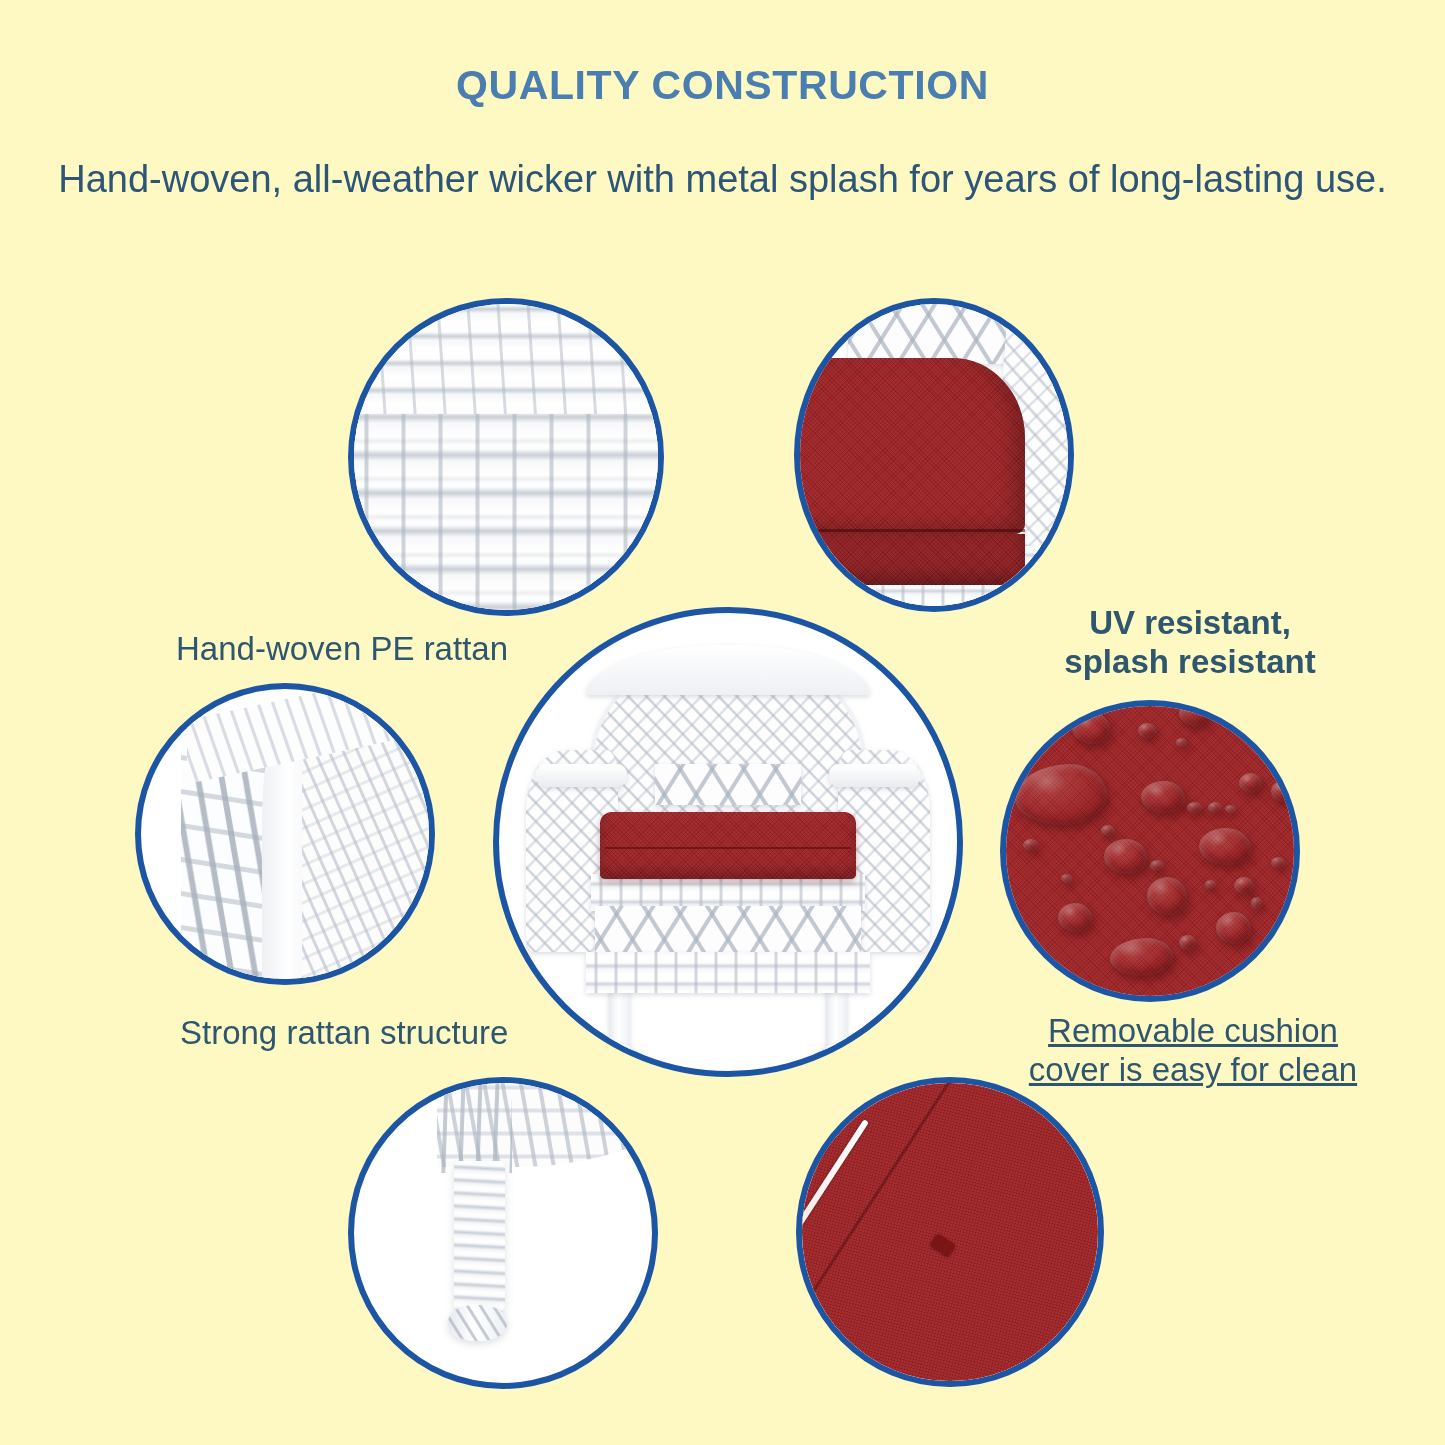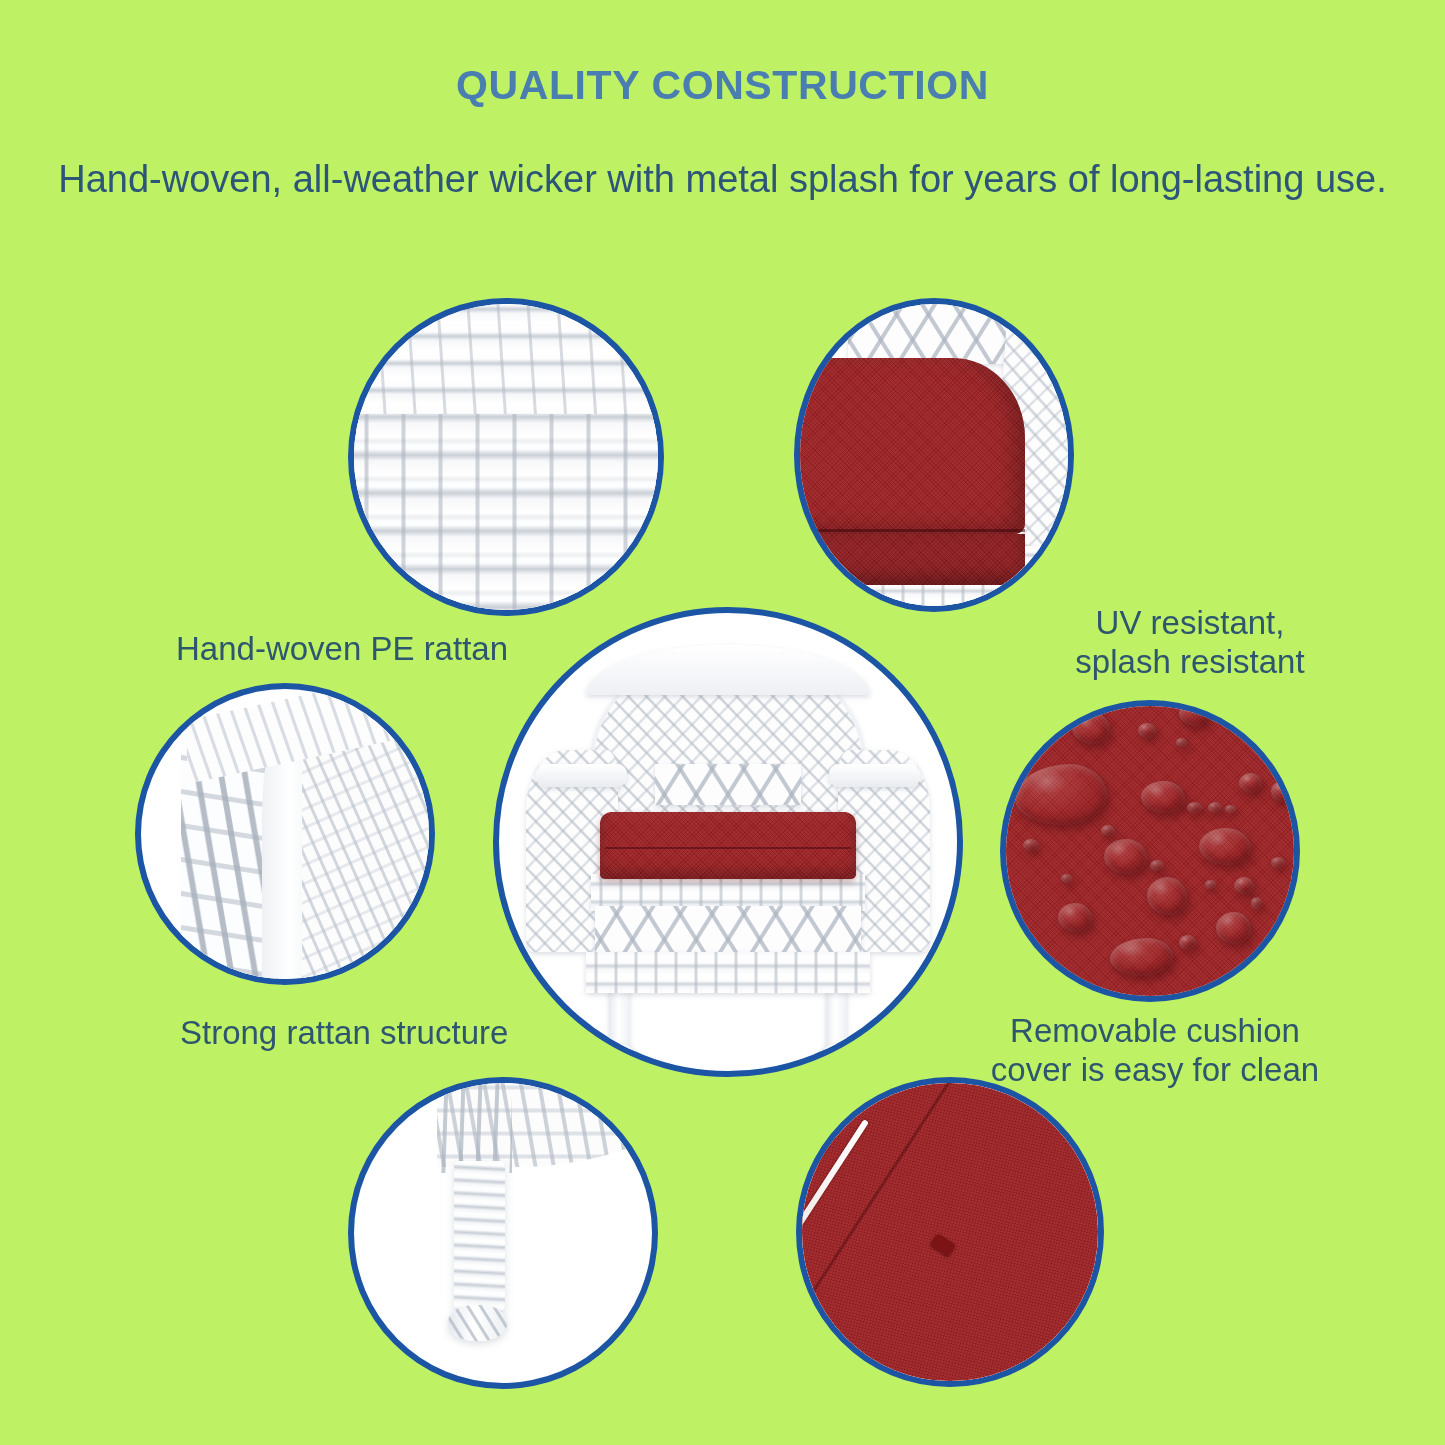--- a/index.html
+++ b/index.html
@@ -9,21 +9,21 @@
     height: 1445px;
     background: #ffffff;
     font-family: "Liberation Sans", sans-serif;
     overflow: hidden;
   }
 
   #infographic {
     position: relative;
     width: 1445px;
     height: 1445px;
-    background: #bef264;
+    background: #fef9c3;
   }
 
   
   .title {
     position: absolute;
     top: 62px;
     left: 0;
     width: 1445px;
     text-align: center;
     font-size: 41px;
@@ -252,21 +252,21 @@
       <div style="position:absolute; left:-8%; top:74.5%; width:92%; height:3px;
                   background:rgba(60,8,10,0.55);"></div>
 
       <div style="position:absolute; left:-8%; top:76%; width:92%; height:17%;
                   background:#8d1b1e; box-shadow: inset 0 -8px 16px rgba(50,6,8,0.5);">
         <div class="fabric-tex"></div>
       </div>
     </div>
   </div>
 
-  <div class="caption center" style="left:1020px; top:604px; width:340px;">UV resistant,
+  <div class="caption center" style="left:1020px; top:604px; width:340px;font-weight:bold;">UV resistant,
 splash resistant</div>
 
   <div class="circle" style="left:135px; top:683px; width:300px; height:302px;">
     <div class="inner">
 
       <div style="position:absolute; left:14%; top:18%; width:33%; height:90%;
                   background:#fcfdfe; transform: skewY(9deg); overflow:hidden;">
         <div style="position:absolute; inset:-20%;
           background-image:
             repeating-linear-gradient(80deg, rgba(255,255,255,0) 0 7px,
@@ -332,21 +332,21 @@
       <div class="drop" style="left:19%;  top:58%;  width:4%;  height:3%;"></div>
       <div class="drop" style="left:50%;  top:53%;  width:5%;  height:4%;"></div>
       <div class="drop" style="left:69%;  top:60%;  width:4%;  height:3%;"></div>
       <div class="drop" style="left:85%;  top:66%;  width:4%;  height:4%;"></div>
       <div class="drop" style="left:60%;  top:79%;  width:6%;  height:5%;"></div>
       <div class="drop" style="left:92%;  top:52%;  width:5%;  height:4%;"></div>
       <div class="drop" style="left:33%;  top:41%;  width:5%;  height:4%;"></div>
     </div>
   </div>
 
-  <div class="caption center" style="left:972px; top:1012px; width:366px;">Removable cushion
+  <div class="caption center" style="left:1010px; top:1012px; width:366px;text-decoration:underline;">Removable cushion
 cover is easy for clean</div>
 
   <div class="circle" style="left:348px; top:1077px; width:310px; height:312px;">
     <div class="inner">
 
       <div style="position:absolute; left:28%; top:-12%; width:86%; height:40%;
                   background:#fcfcfd; border-radius:0 0 70% 0; overflow:hidden;">
         <div style="position:absolute; inset:-20%;
           background-image:
             repeating-linear-gradient(80deg, rgba(255,255,255,0) 0 5px,

